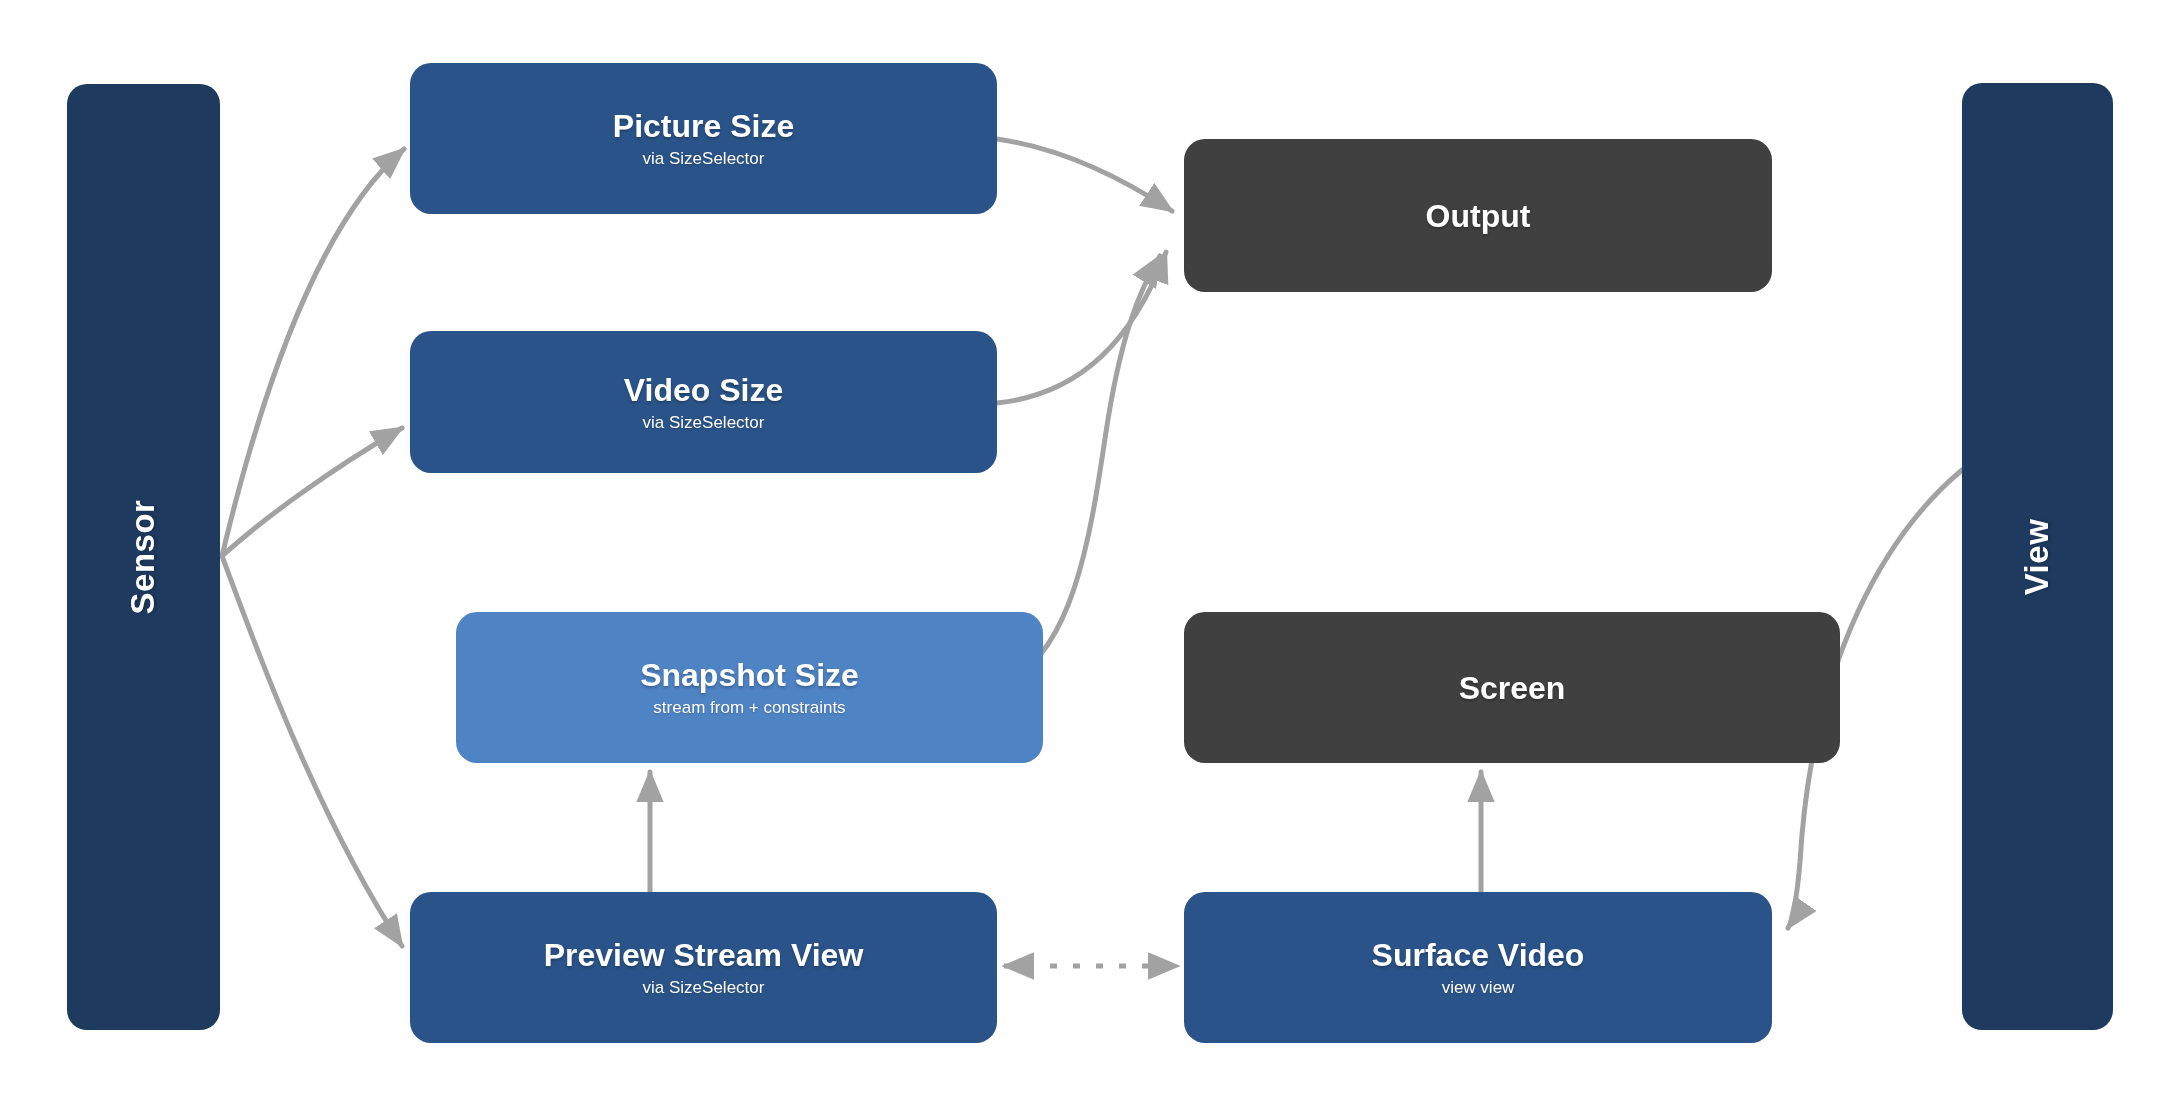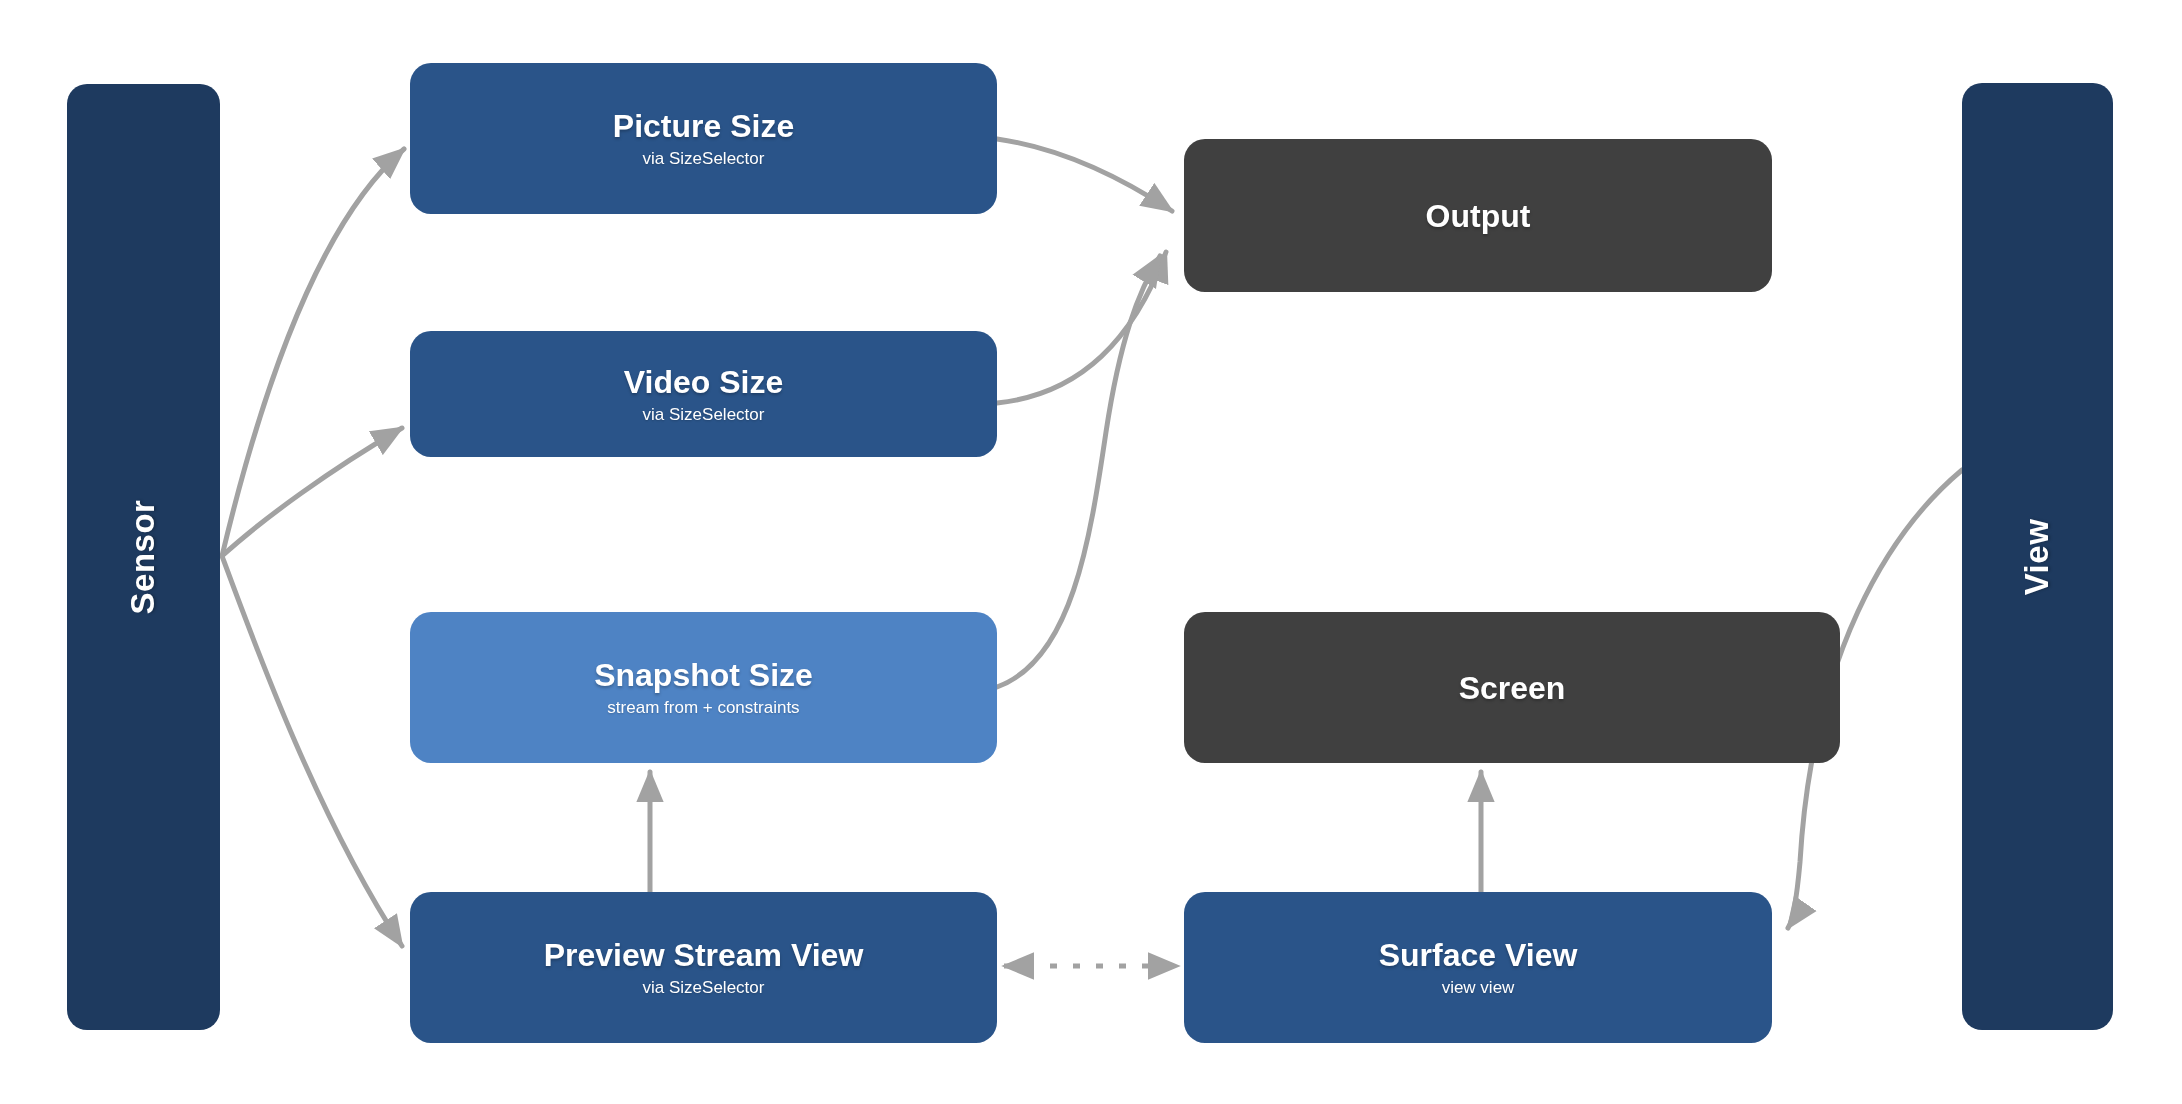--- a/index.html
+++ b/index.html
@@ -26,21 +26,21 @@
     text-shadow:0 2px 3px rgba(0,0,0,0.25);
   }
   .node{
     position:absolute;
     border-radius:21px;
     color:#ffffff;
     display:flex;flex-direction:column;align-items:center;justify-content:center;
     text-align:right;
   }
   .node.blue{background:#2a5489;}
-  .node.lightblue{background:#4e83c4;}
+  .node.lightblue{background:#4e83c4;margin-left:46px;}
   .node.red{background:#404040;}
   .node-title{
     font-weight:bold;font-size:32px;line-height:1.25;
     text-shadow:0 2px 3px rgba(0,0,0,0.25);
   }
   .node-subtitle{
     font-size:17px;line-height:1.3;margin-top:2px;
     text-shadow:0 1px 2px rgba(0,0,0,0.2);
   }
 </style>
@@ -78,21 +78,21 @@
 
   <div class="rail" style="left:1962px;top:83px;width:151px;height:947px">
     <div class="rail-label">View</div>
   </div>
 
   <div class="node blue" style="left:410px;top:63px;width:587px;height:151px">
     <div class="node-title">Picture Size</div>
     <div class="node-subtitle">via SizeSelector</div>
   </div>
 
-  <div class="node blue" style="left:410px;top:331px;width:587px;height:126px">
+  <div class="node blue" style="left:410px;top:331px;width:587px;height:142px">
     <div class="node-title">Video Size</div>
     <div class="node-subtitle">via SizeSelector</div>
   </div>
 
   <div class="node lightblue" style="left:410px;top:612px;width:587px;height:151px">
     <div class="node-title">Snapshot Size</div>
     <div class="node-subtitle">stream from + constraints</div>
   </div>
 
   <div class="node blue" style="left:410px;top:892px;width:587px;height:151px">
@@ -102,17 +102,17 @@
 
   <div class="node red" style="left:1184px;top:139px;width:588px;height:153px">
     <div class="node-title">Output</div>
   </div>
 
   <div class="node red" style="left:1184px;top:612px;width:656px;height:151px">
     <div class="node-title">Screen</div>
   </div>
 
   <div class="node blue" style="left:1184px;top:892px;width:588px;height:151px">
-    <div class="node-title">Surface View</div>
+    <div class="node-title">Surface Video</div>
     <div class="node-subtitle">view view</div>
   </div>
 
 </div>
 
 </body></html>

